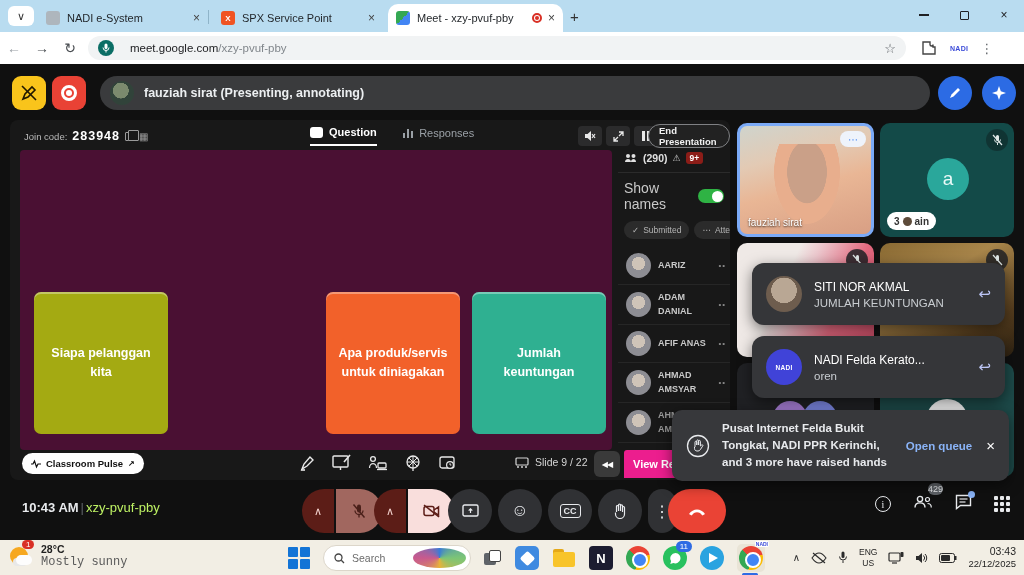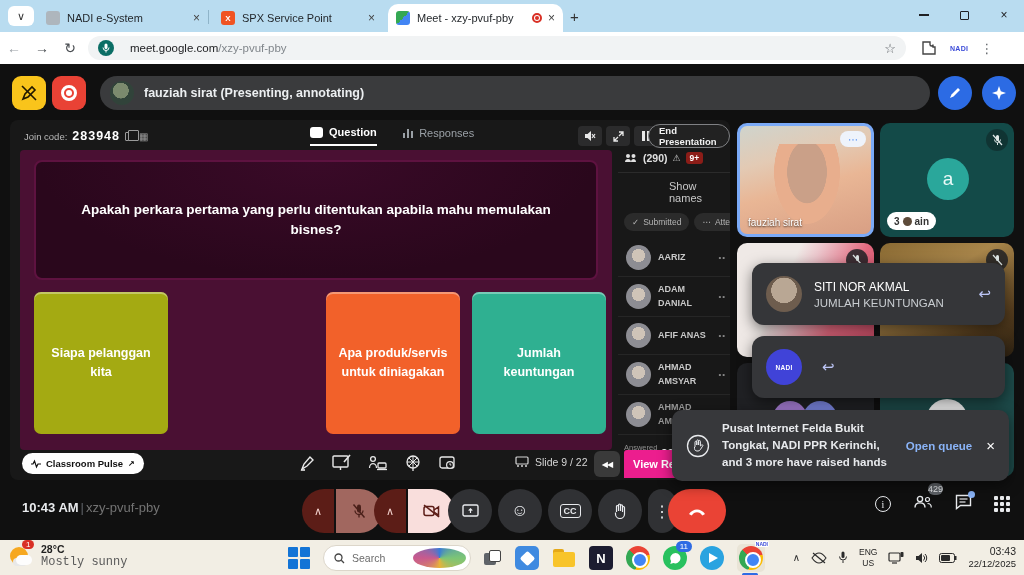--- a/index.html
+++ b/index.html
@@ -78,41 +78,41 @@
   .a2 { left:306px; background:#f2612a; }
   .a3 { left:452px; background:#2fb091; }
 
   
   .spanel { position:absolute; left:608px; top:28px; width:112px; height:302px; overflow:hidden; }
   .sp-row1 { display:flex; align-items:center; gap:5px; padding:4px 4px 8px 6px; border-bottom:1px solid #2b2b2b; }
   .sp-count { color:#e0e0e0; font-size:10.5px; font-weight:bold; }
   .warnbadge { background:#8c1d18; color:#fff; font-size:8.5px; font-weight:bold; border-radius:3px; padding:1px 4px; }
   .warntri { color:#d6d6d6; font-size:9px; }
   .sp-names { display:flex; align-items:center; justify-content:space-between; padding:7px 6px; }
-  .sp-names span { color:#c9c9c9; font-size:11px;margin-left:45px; }
+  .sp-names span { color:#c9c9c9; font-size:14px; }
   .toggle { width:28px; height:14px; border-radius:7px; background:#2fb344; position:relative; }
   .toggle::after { content:""; position:absolute; right:1.5px; top:1.5px; width:11px; height:11px; background:#fff; border-radius:50%; }
   .chips { display:flex; gap:5px; padding:2px 0 8px 6px; white-space:nowrap; overflow:hidden; }
   .chip { background:#2b2b2b; color:#b4b4b4; font-size:8.5px; border-radius:10px; padding:4px 8px; display:flex; gap:4px; align-items:center; flex:0 0 auto;}
   .prow { display:flex; align-items:center; gap:7px; padding:6px 4px 6px 8px; border-bottom:1px solid #262626; }
   .prow .pav2 { width:25px; height:25px; border-radius:50%; background:radial-gradient(circle at 50% 42%, #cfc4b8 0 34%, #8d8d93 35%); flex:0 0 auto; }
   .prow .pname { color:#c9c9c9; font-size:9px; font-weight:bold; width:52px; line-height:1.5; }
   .prow .pdots { color:#8a8a8a; font-size:8px; margin-left:auto; letter-spacing:1px; }
   .answeredby { display:flex; align-items:center; gap:4px; padding:8px 2px 4px 6px; }
   .answeredby .lbl { color:#8f8f8f; font-size:7.5px; line-height:1.3; }
   .answeredby b { color:#fff; font-size:11px; }
   .answeredby .st { color:#8f8f8f; font-size:8px; }
 
   
   .pfoot { position:absolute; left:0; top:330px; width:720px; height:30px; }
   .cpulse { position:absolute; left:12px; top:3px; height:21px; background:#fff; border-radius:11px; display:flex; align-items:center; gap:5px; padding:0 9px; }
   .cpulse span { font-size:9.5px; color:#111; font-weight:bold; }
   .tools { position:absolute; left:288px; top:4px; display:flex; gap:16px; align-items:center; }
   .tools svg { display:block; }
-  .slidenav { position:absolute; left:505px; top:6px; display:flex; gap:6px; color:#d5d5d5; font-size:10.5px; }
+  .slidenav { position:absolute; left:505px; top:6px; display:flex; align-items:center; gap:6px; color:#d5d5d5; font-size:10.5px; }
   .rewindbtn { position:absolute; left:584px; top:1px; width:26px; height:26px; background:#3a3a3a; border-radius:6px; color:#fff; font-size:8px; display:flex; align-items:center; justify-content:center; letter-spacing:-1px;}
   .viewresp { position:absolute; left:614px; top:0px; width:106px; height:28px; background:#ec1e8e; color:#fff; font-size:11px; font-weight:bold; display:flex; align-items:center; padding-left:9px; white-space:nowrap; overflow:hidden; border-radius:3px 0 4px 0; }
 
   
   .videos { position:absolute; left:737px; top:59px; width:277px; height:356px; }
   .tile { position:absolute; border-radius:10px; overflow:hidden; }
   .t-name { position:absolute; left:8px; bottom:6px; color:#fff; font-size:10px; text-shadow:0 1px 2px rgba(0,0,0,.8); }
   .micoff { position:absolute; right:6px; top:6px; width:22px; height:22px; border-radius:50%; background:rgba(17,48,48,.85); display:flex; align-items:center; justify-content:center; }
   .micoff2 { background:rgba(32,33,36,.85); }
   .t1 { left:0; top:0; width:137px; height:114px; border:3px solid #7baaf7; background:linear-gradient(165deg,#cfd4cd 0%,#e3cab4 30%,#e9b695 55%,#d89f84 100%); }
@@ -144,21 +144,21 @@
   .handtoast { position:absolute; left:672px; top:346px; width:337px; height:71px; background:#37383b; border-radius:10px; box-shadow:0 4px 14px rgba(0,0,0,.5); display:flex; align-items:center; padding:0 14px; z-index:6; }
   .handic { width:24px; height:24px; flex:0 0 auto; margin-right:12px; }
   .handtxt { width:186px; color:#e8eaed; font-size:11.5px; font-weight:bold; line-height:1.45; }
   .openq { color:#8ab4f8; font-size:11.5px; font-weight:bold; margin-left:10px; white-space:nowrap; }
   .htclose { color:#fff; font-size:15px; margin-left:14px; }
 
   
   .mbar { position:absolute; left:0; top:420px; width:1024px; height:56px; display:flex; align-items:center; }
   .mtime { position:absolute; left:22px; top:16px; color:#e8eaed; font-size:13px; font-weight:bold; display:flex; gap:2px; align-items:center;}
   .mtime .sep { color:#5f6368; font-weight:normal; }
-  .mtime .code { color:#737373; font-weight:normal; }
+  .mtime .code { color:#bef264; font-weight:normal; }
   .grp { position:absolute; top:5px; display:flex; gap:2px; }
   .seg-chev { width:32px; height:44px; background:#5c1d17; border-radius:22px 0 0 22px; display:flex; align-items:center; justify-content:center; color:#f3d3cf; font-size:11px; }
   .seg-main { width:46px; height:44px; border-radius:0 22px 22px 0; display:flex; align-items:center; justify-content:center; }
   .seg-mic { background:#a1675f; }
   .seg-cam { background:#f9dedc; }
   .circ { position:absolute; top:5px; width:44px; height:44px; border-radius:50%; background:#303134; display:flex; align-items:center; justify-content:center; color:#e8eaed; }
   .circ.narrow { width:28px; border-radius:16px; }
   .endcall { position:absolute; left:668px; top:5px; width:58px; height:44px; border-radius:24px; background:#ea4335; display:flex; align-items:center; justify-content:center; }
   .righticons { position:absolute; right:14px; top:10px; display:flex; gap:22px; align-items:center; }
   .ri { position:relative; color:#e8eaed; }
@@ -330,23 +330,20 @@
       </div>
       <div class="pctl" style="left:624px">
         <span class="pausebars">
             <i></i>
             <i></i>
           </span>
       </div>
       <div class="endpres">End Presentation</div>
 
       <div class="slide">
-        <div class="qcard">
-          <div class="qtxt">Apakah perkara pertama yang perlu ditentukan apabila mahu memulakan bisnes?</div>
-        </div>
         <div class="ans a0">Siapa pelanggan kita</div>
         <div class="ans a2">Apa produk/servis untuk diniagakan</div>
         <div class="ans a3">Jumlah keuntungan</div>
       </div>
 
       <div class="spanel">
         <div class="sp-row1">
           <svg width="14" height="10" viewBox="0 0 14 10">
               <circle cx="4" cy="3" r="2" fill="#e0e0e0"></circle>
               <circle cx="9.5" cy="3" r="2" fill="#e0e0e0"></circle>
@@ -507,20 +504,24 @@
     <div class="toast toast1">
       <span class="tav tav-photo"></span>
       <span class="tt">
         <span class="t-title" style="display:block">SITI NOR AKMAL</span>
         <span class="t-msg" style="display:block">JUMLAH KEUNTUNGAN</span>
       </span>
       <span class="reply">↩</span>
     </div>
     <div class="toast toast2">
       <span class="tav tav-nadi">NADI</span>
+      <span class="tt">
+        <span class="t-title" style="display:block">NADI Felda Kerato...</span>
+        <span class="t-msg" style="display:block">oren</span>
+      </span>
       <span class="reply">↩</span>
     </div>
 
     <div class="handtoast">
       <svg class="handic" viewBox="0 0 24 24">
           <circle cx="12" cy="12" r="10.5" fill="none" stroke="#e8eaed" stroke-width="1.3"></circle>
           <path d="M9 13V8.2c0-.6.4-1 .9-1s.9.4.9 1V11M10.8 11V6.8c0-.6.4-1 .9-1s.9.4.9 1V11M12.6 11V7.4c0-.6.4-1 .9-1s.9.4.9 1V12l1.2-1c.5-.4 1.2-.2 1.3.4 0 .3 0 .5-.3.8l-2.4 3.6c-.5.8-1.3 1.2-2.2 1.2h-1c-1.4 0-2.5-1.1-2.5-2.5V13" fill="none" stroke="#e8eaed" stroke-width="1"></path>
         </svg>
       <span class="handtxt">Pusat Internet Felda Bukit Tongkat, NADI PPR Kerinchi, and 3 more have raised hands</span>
       <span class="openq">Open queue</span>

